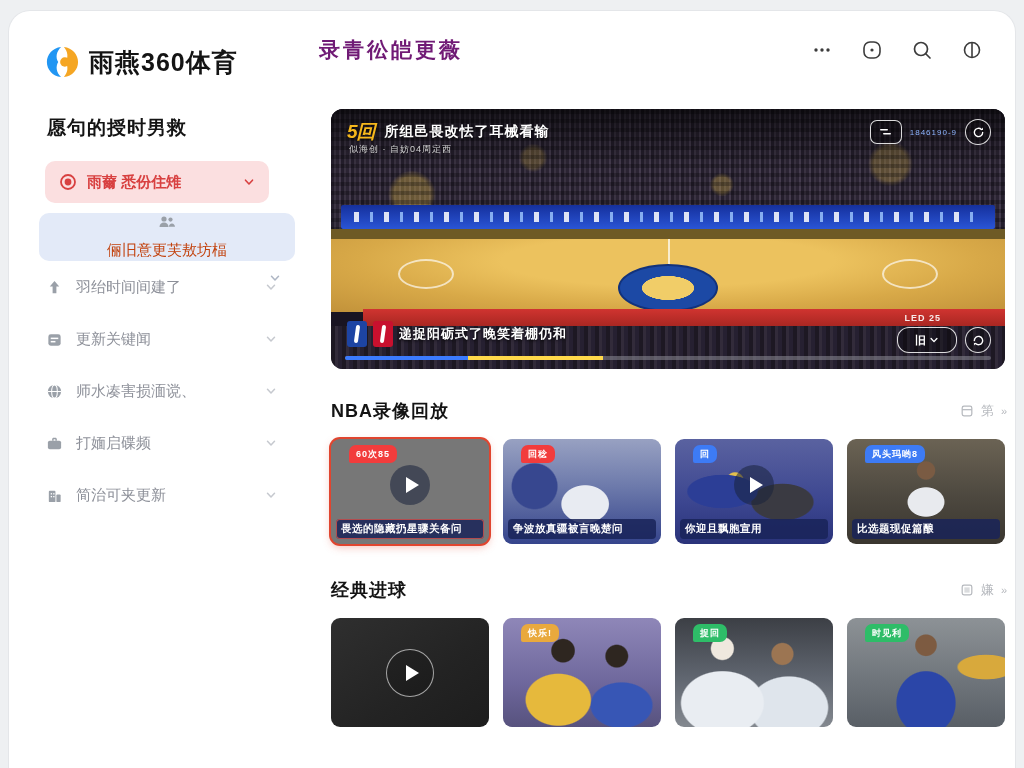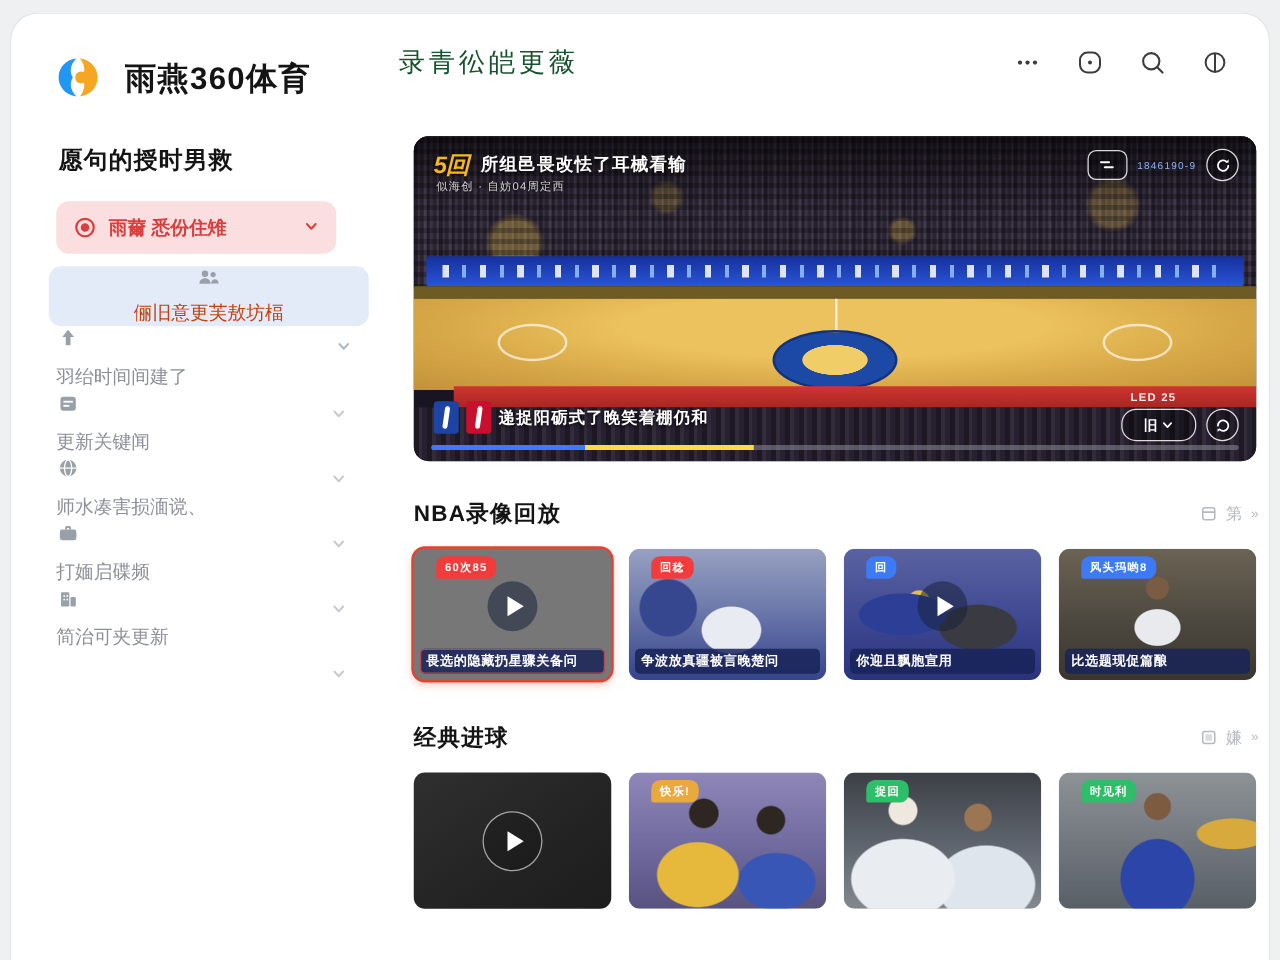--- a/index.html
+++ b/index.html
@@ -1,35 +1,35 @@
 <!DOCTYPE html>
 <html><head>
 <meta charset="utf-8">
 <style>
   html,body{margin:0;padding:0;}
   body{width:1024px;height:768px;background:#eef0f2;font-family:"Liberation Sans",sans-serif;overflow:hidden;position:relative;}
   .page{position:absolute;top:10px;left:8px;right:8px;height:760px;background:#fff;border:1px solid #e4e6e9;border-bottom:none;border-radius:22px 22px 0 0;}
 
   
   .header{display:flex;align-items:center;height:62px;padding:8px 32px 0 36px;}
-  .brand{display:flex;align-items:center;gap:21px;width:274px;margin-top:24px;}
+  .brand{display:flex;align-items:center;gap:10px;width:274px;margin-top:24px;}
   .brand-name{font-size:25px;font-weight:800;color:#141414;letter-spacing:1px;}
-  .page-hint{font-size:21px;font-weight:400;color:#14532d;letter-spacing:3px;}
+  .page-hint{font-size:21px;font-weight:700;color:#701a75;letter-spacing:3px;}
   .header-icons{margin-left:auto;display:flex;align-items:center;gap:28px;color:#3c3c3c;}
   .hicon{width:22px;height:22px;display:flex;align-items:center;justify-content:center;cursor:pointer;}
 
   
   .layout{display:flex;padding:28px 26px 0 30px;}
   .sidebar{width:280px;flex:none;padding-left:6px;}
   .side-heading{font-size:19px;font-weight:800;color:#141414;margin:6px 0 20px 2px;letter-spacing:1px;}
   .pill{display:flex;align-items:center;gap:10px;border-radius:10px;padding:0 14px;font-size:15px;font-weight:700;cursor:pointer;}
   .pill.live{background:#fbdfe0;color:#d84040;height:42px;width:196px;margin-bottom:10px;}
   .pill.featured{background:#e3eaf8;color:#c2410c;height:48px;width:228px;margin-left:-6px;font-weight:400;flex-direction:column;}
   .pill .chev{margin-left:auto;}
-  .side-item{display:flex;gap:13px;height:52px;color:#8d9099;font-size:15px;width:232px;cursor:pointer;flex-direction:column;}
+  .side-item{display:flex;align-items:center;gap:13px;height:52px;color:#8d9099;font-size:15px;width:232px;cursor:pointer;}
   .side-item .chev{margin-left:auto;color:#c6c9cf;}
   .sicon{width:18px;height:18px;color:#9aa0a8;flex:none;display:flex;align-items:center;justify-content:center;}
 
   
   .main{flex:1;padding-left:6px;}
   .player{position:relative;width:674px;height:260px;border-radius:12px;overflow:hidden;background:#191422;cursor:pointer;}
   .crowd{position:absolute;left:0;right:0;top:0;height:47%;
     background:
       radial-gradient(circle at 12% 70%, rgba(230,190,70,.35) 0 3%, transparent 4%),
       radial-gradient(circle at 30% 40%, rgba(230,190,70,.25) 0 2%, transparent 3%),

